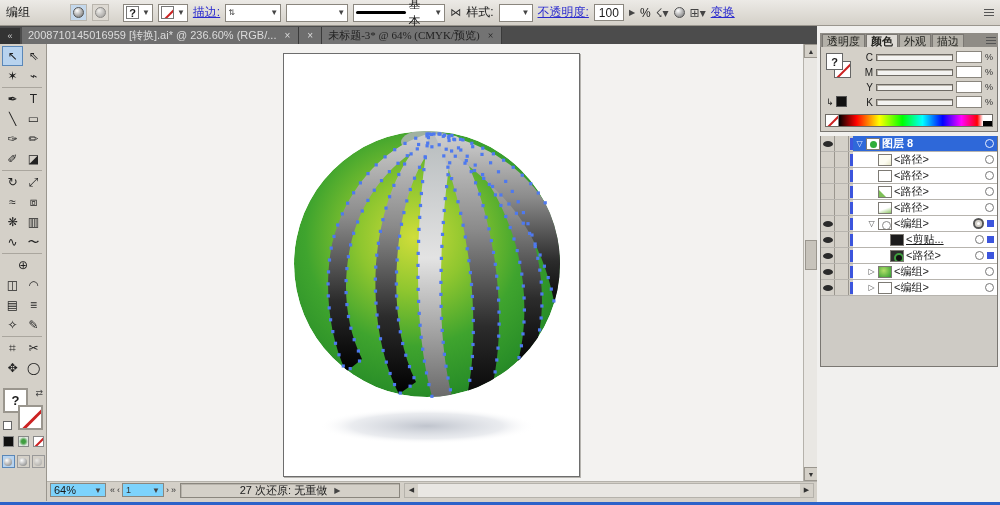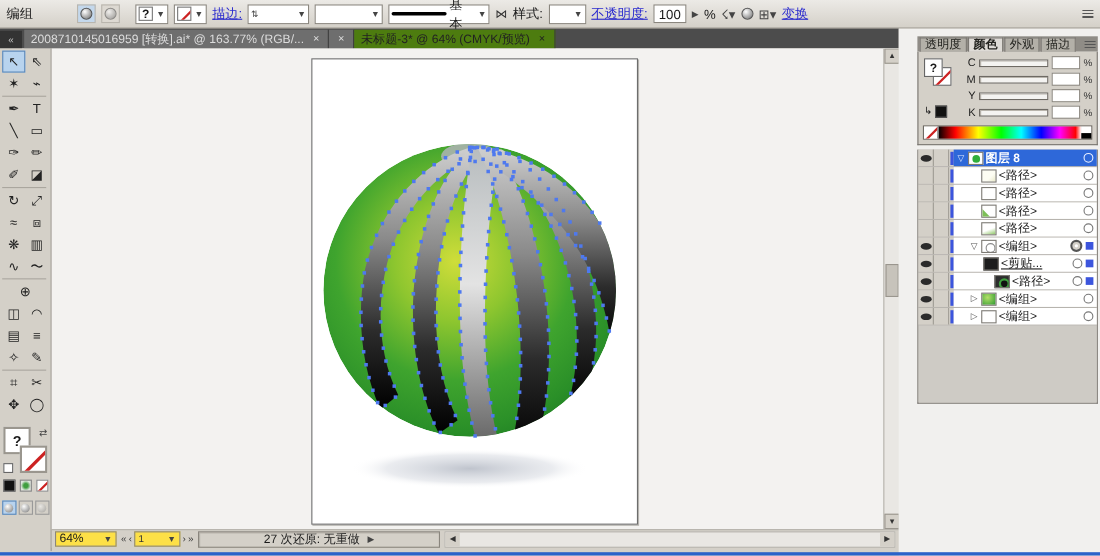--- a/index.html
+++ b/index.html
@@ -29,21 +29,21 @@
   .spacer { flex:1; }
 
   
   #tabstrip { position:absolute; left:0; top:26px; width:817px; height:18px; background:#4c4c4c;
     display:flex; align-items:flex-end; }
   #tab-overflow { width:20px; height:16px; background:#333; color:#ccc; font-size:9px;
     display:flex; align-items:center; justify-content:center; margin-right:2px; }
   .doc-tab { height:17px; padding:0 6px; display:flex; align-items:center; gap:6px;
     background:#6e6e6e; color:#dcdcdc; font-size:11px; border-right:1px solid #3a3a3a;
     white-space:nowrap; overflow:hidden; }
-  .doc-tab.active { background:#4d7c0f; color:#222; }
+  .doc-tab.active { background:#737373; color:#222;font-family:Liberation Serif, serif; }
   .tab-close { font-size:10px; color:inherit; border:1px solid transparent; padding:0 1px; }
 
   
   #toolbox { position:absolute; left:0; top:44px; width:47px; height:457px; background:#d4d0c8;
     border-right:1px solid #9a968e; display:flex; flex-direction:column; align-items:center; padding-top:2px; }
   .tool-row { display:flex; }
   .tool-cell { width:21px; height:20px; display:flex; align-items:center; justify-content:center;
     font-size:12px; color:#222; }
   .tool-cell.sel { background:#b8d3ee; border:1px solid #5a87b8; }
   .tool-cell.wide { width:42px; }
@@ -74,30 +74,30 @@
     border:1px solid #6d6d6d; box-shadow:1px 1px 0 #b5b3ae; }
   #vscroll { position:absolute; right:0; top:0; width:14px; height:437px; background:#e9e7e3; border-left:1px solid #b5b2ab; }
   .scr-arrow { width:14px; height:14px; background:#d4d0c8; border:1px solid #9a968e; font-size:7px; color:#333;
     display:flex; align-items:center; justify-content:center; }
   #vthumb { position:absolute; left:1px; top:196px; width:12px; height:30px; background:#c7c3bb; border:1px solid #9a968e; }
   #vscroll .bottom { position:absolute; bottom:0; }
 
   
   #statusbar { position:absolute; left:47px; top:481px; width:770px; height:17px; background:#d4d0c8;
     border-top:1px solid #b5b2ab; display:flex; align-items:center; gap:4px; padding:0 3px; font-size:11px; }
-  .sb-combo { background:#fde047; border:1px solid #8a867e; height:14px; display:flex; align-items:center; gap:4px; padding:0 3px; }
+  .sb-combo { background:#7dd3fc; border:1px solid #8a867e; height:14px; display:flex; align-items:center; gap:4px; padding:0 3px; }
   .sb-nav { display:flex; align-items:center; gap:2px; font-size:9px; color:#333; }
   #undo-box { border:1px solid #8a867e; background:#d4d0c8; height:15px; width:220px; display:flex; align-items:center;
     justify-content:center; gap:7px; box-shadow:inset 1px 1px 0 #b8b4ac; }
   #hscroll { flex:1; height:15px; background:#e9e7e3; border:1px solid #b5b2ab; display:flex; align-items:center; justify-content:space-between; }
   #hscroll .scr-arrow { width:13px; height:13px; border:none; background:#d4d0c8; }
 
   
   #dock { position:absolute; left:817px; top:26px; width:183px; height:479px; background:#f1f0ee; padding-top:7px; }
-  .panel { margin:0 2px 4px 17px; }
+  .panel { margin:0 2px 4px 3px; }
   .ptab-row { display:flex; align-items:flex-end; gap:1px; background:#8f8c86; padding:2px 2px 0 2px; height:14px; }
   .ptab { background:#b3b0a8; color:#23231f; font-size:11px; padding:0 4px; height:13px; line-height:13px;
     border:1px solid #7a7772; border-bottom:none; white-space:nowrap; overflow:hidden; max-width:44px; }
   .ptab.active { background:#dedbd6; font-weight:bold; }
   .ptab-menu { margin-left:auto; align-self:center; }
   .pbody { background:#d4d0c8; border:1px solid #7a7772; border-top:none; }
 
   
   #color-body { padding:4px 4px 3px 4px; display:flex; gap:4px; }
   #color-proxy { width:34px; position:relative; height:58px; }
@@ -216,21 +216,21 @@
   <span class="cb-dd" style="font-size:12px">⊞▾</span>
   <span class="cb-link">变换</span>
   <span class="spacer"></span>
   <span class="hamburger"></span>
 </div>
 
 <div id="tabstrip">
   <span id="tab-overflow">«</span>
   <span id="doc-tabs" style="display:flex;align-items:flex-end;">
       <span class="doc-tab">
-        <span>2008710145016959 [转换].ai* @ 163.77% (RGB/...</span>
+        <span>2008710145016959 [转换].ai* @ 236.60% (RGB/...</span>
         <span class="tab-close">×</span>
       </span>
       <span class="doc-tab">
         <span class="tab-close">×</span>
       </span>
       <span class="doc-tab active">
         <span>未标题-3* @ 64% (CMYK/预览)</span>
         <span class="tab-close">×</span>
       </span>
     </span>
@@ -825,21 +825,21 @@
             </span>
           </div>
           <div class="lr">
             <span class="lr-eyebox">
               <span class="eye"></span>
             </span>
             <span class="lr-lockbox"></span>
             <span class="lr-bar">
               <span></span>
             </span>
-            <span class="lr-main" style="padding-left: 16px;">
+            <span class="lr-main" style="padding-left: 26px;">
               <span class="disc"></span>
               <span class="thumb dark"></span>
               <span class="lr-label u">&lt;剪贴...</span>
               <span class="lr-right">
                 <span class="target"></span>
                 <span class="chip"></span>
               </span>
             </span>
           </div>
           <div class="lr">

